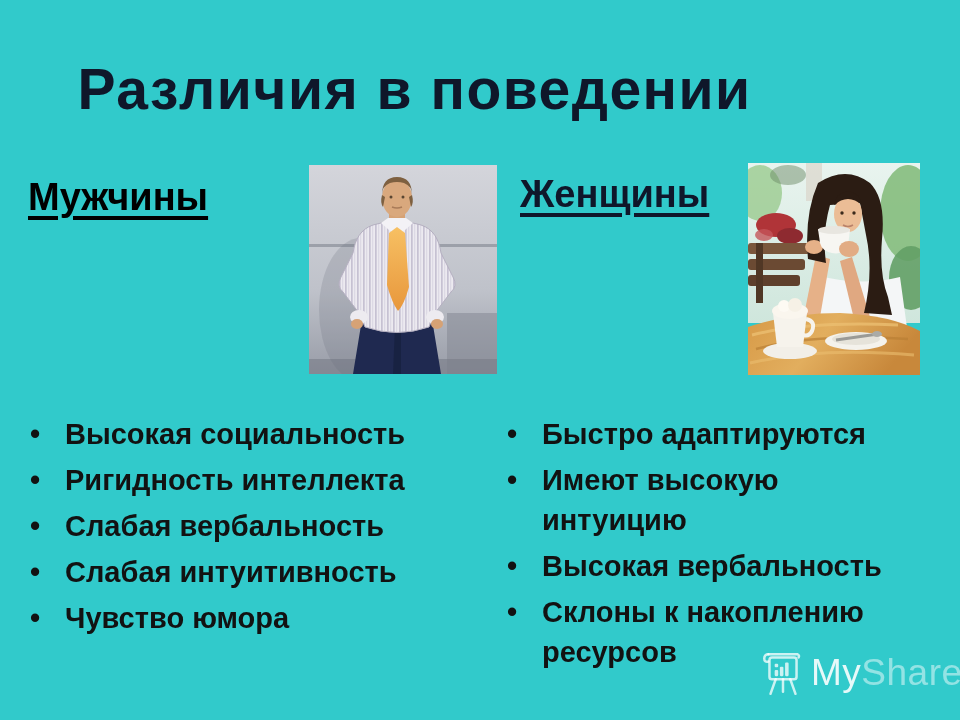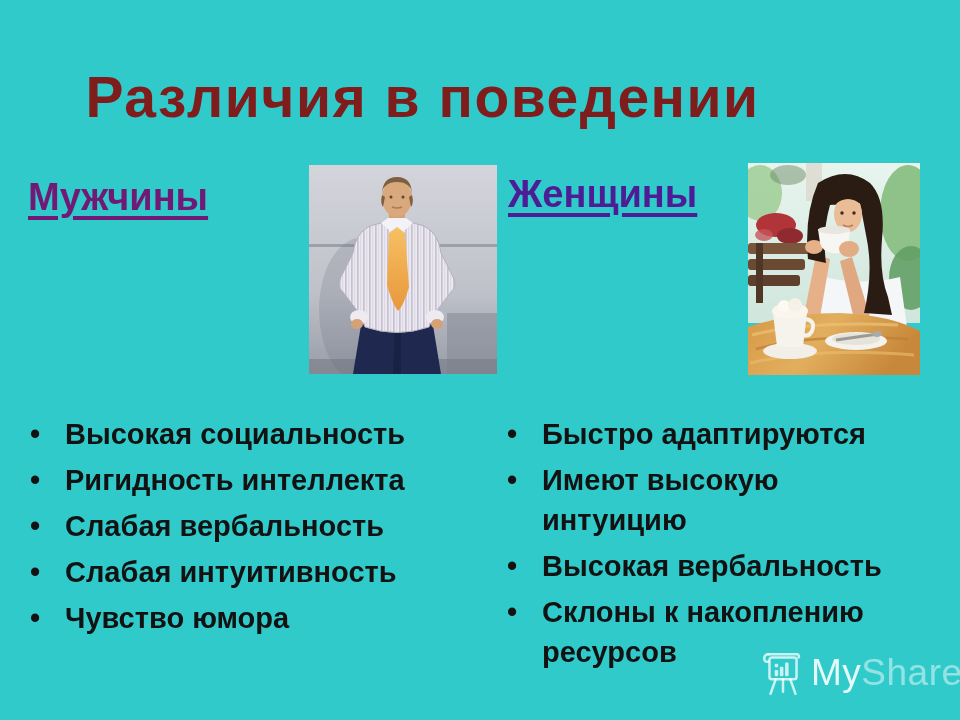--- a/index.html
+++ b/index.html
@@ -6,38 +6,38 @@
   .slide {
     position:relative;
     width:960px; height:720px;
     background:#31CACB;
     overflow:hidden;
     font-family:"Liberation Sans", sans-serif;
   }
   .title {
     position:absolute;
     top:56px; left:0; width:829px;
-    margin:8px;
+    margin:0;
     text-align:center;
     font-size:57px;
     font-weight:bold;
     letter-spacing:1.5px;
-    color:#7f1d1d;
+    color:#0f172a;
   }
   .col-heading {
     position:absolute;
     margin:0;
     font-size:38px;
     font-weight:bold;
     text-decoration:underline;
     text-decoration-thickness:4px;
     text-underline-offset:6px;
   }
-  .heading-men  { left:28px;  top:176px; color:#701a75; }
-  .heading-women{ left:508px; top:173px; color:#4c1d95; }
+  .heading-men  { left:28px;  top:176px; color:#000000; }
+  .heading-women{ left:520px; top:173px; color:#0f172a; }
 
   .photo { position:absolute; overflow:hidden; }
   .photo svg { display:block; width:100%; height:100%; }
   .photo-man   { left:309px; top:165px; width:188px; height:209px; }
   .photo-woman { left:748px; top:163px; width:172px; height:212px; }
 
   ul.bullets {
     position:absolute;
     top:414px;
     margin:0; padding:0;

